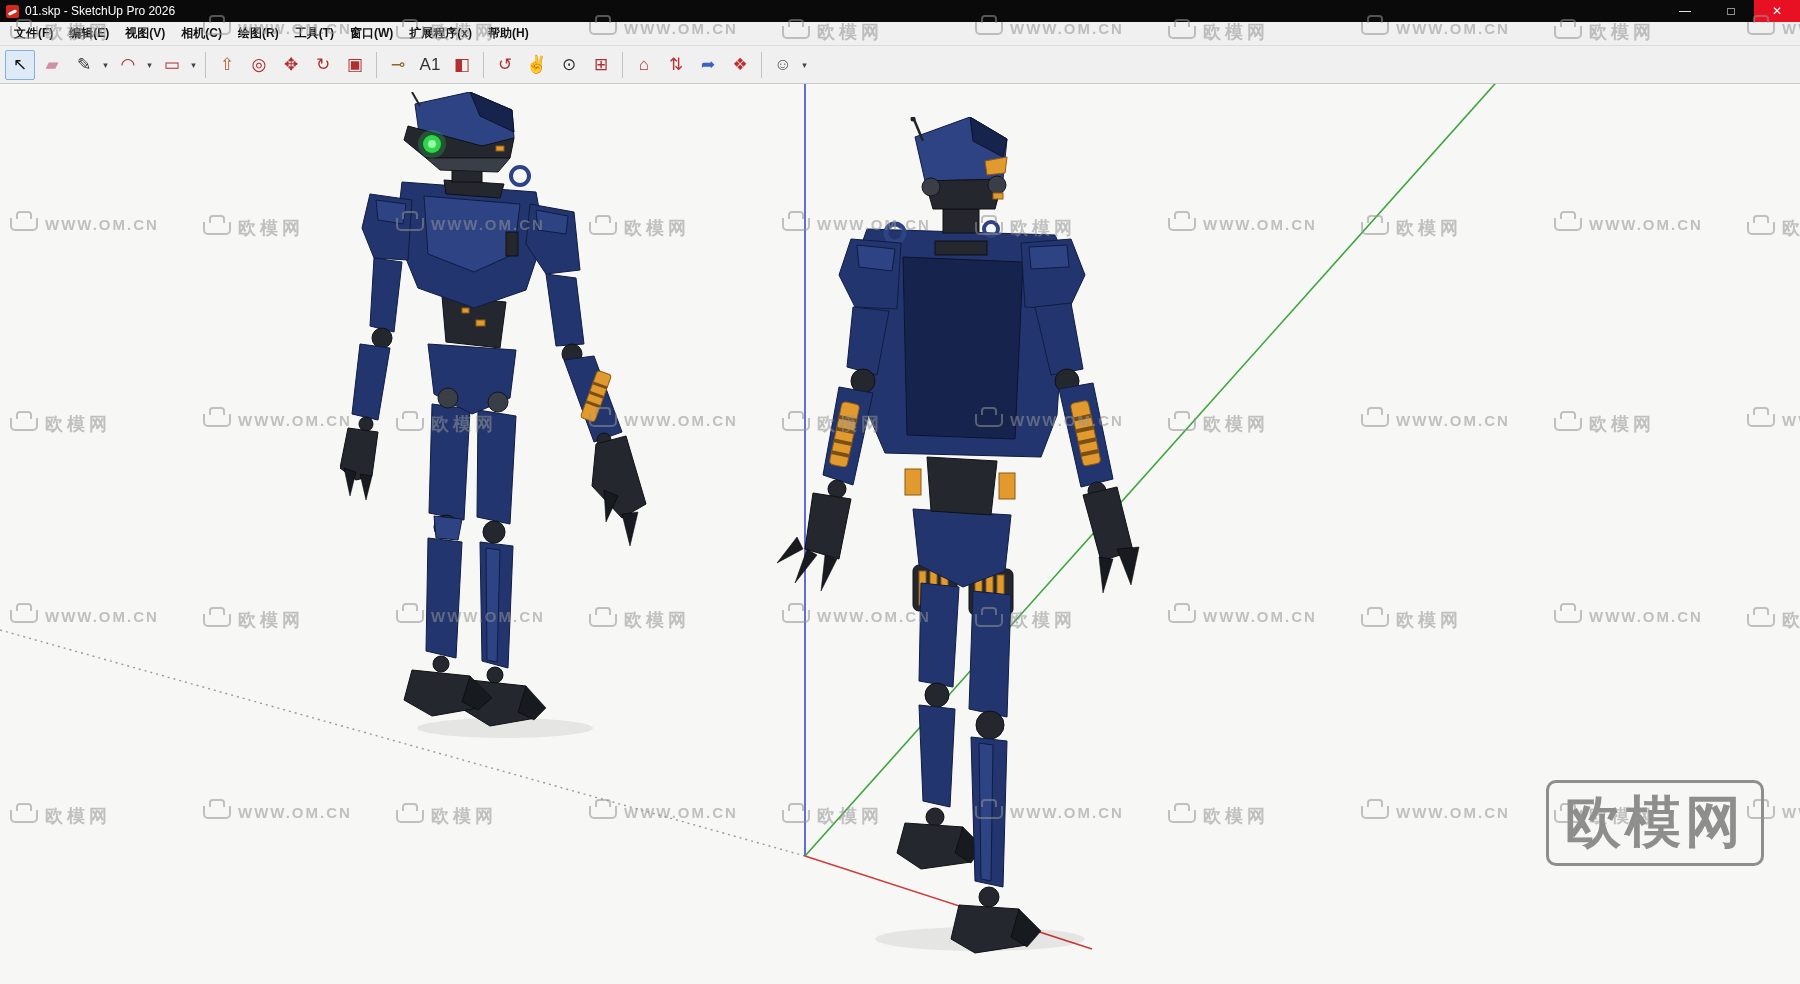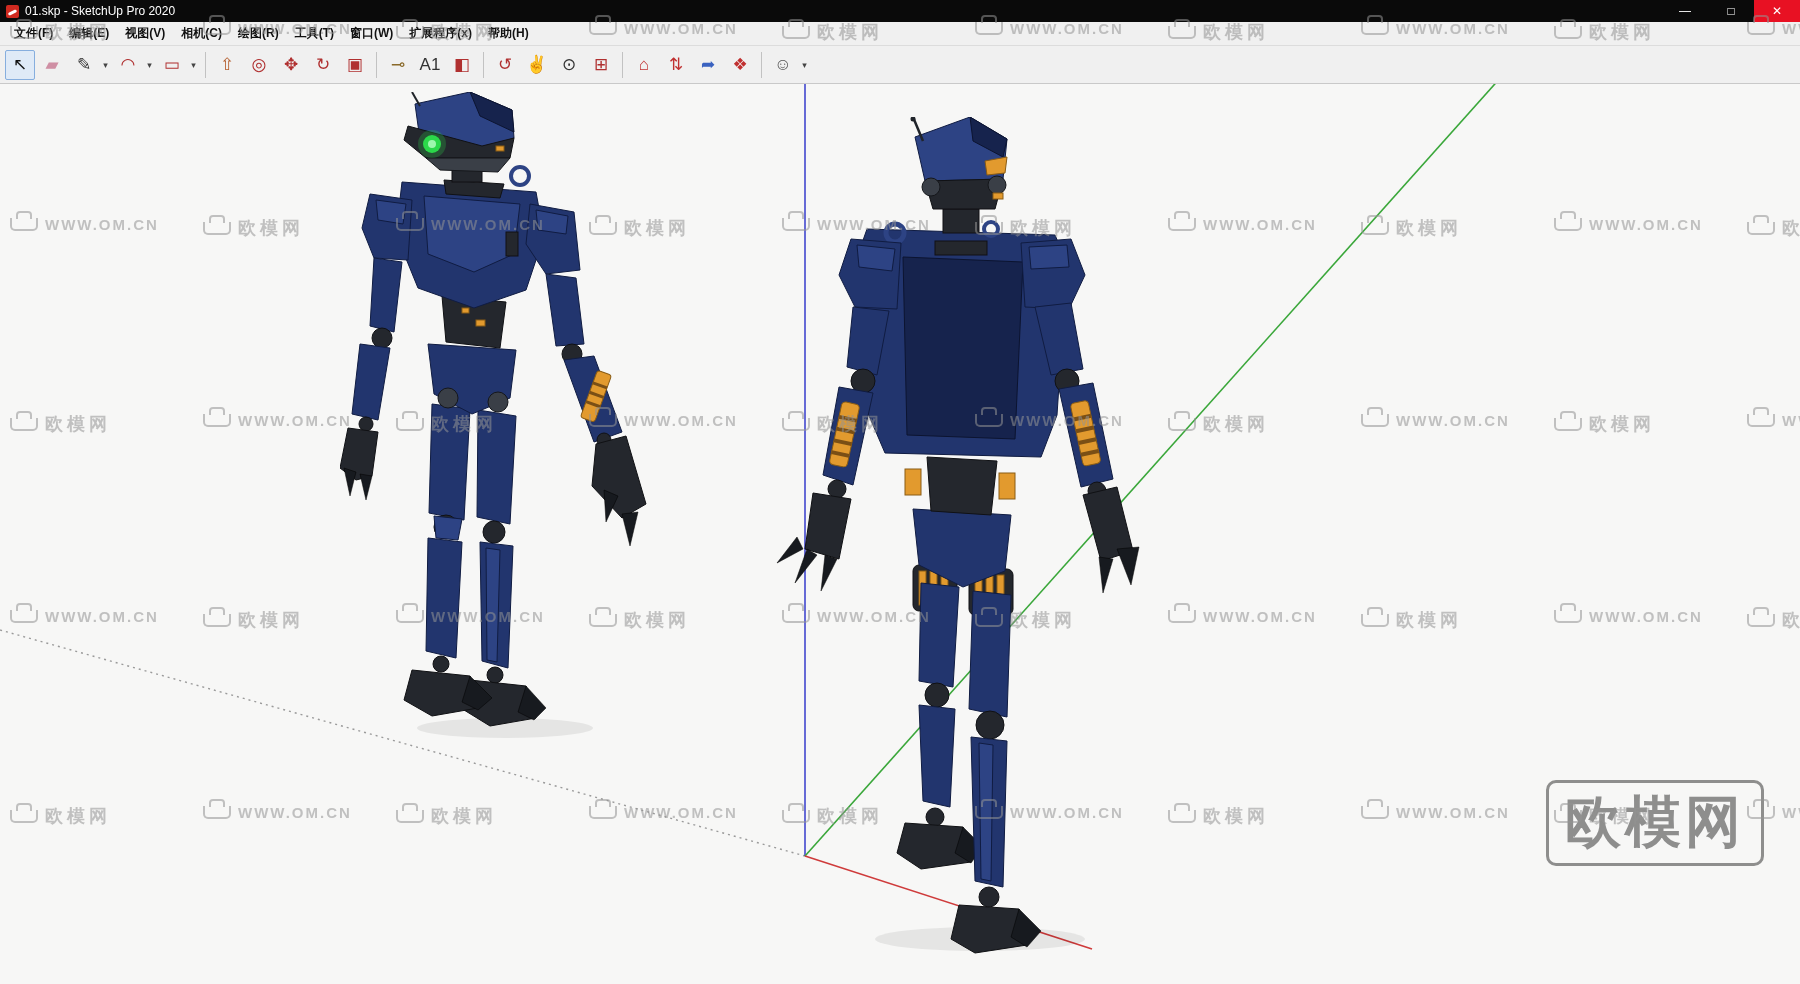--- a/index.html
+++ b/index.html
@@ -64,21 +64,21 @@
   .c-j{fill:#24272d;stroke:#101114;stroke-width:1;}
   .c-j2{fill:#3a3f47;stroke:#15171b;stroke-width:1;}
   .c-o{fill:#e29a2e;stroke:#8a5c14;stroke-width:1;}
   .c-claw{fill:#171a1f;stroke:#000;stroke-width:0.5;}
 </style>
 </head>
 <body>
 
 <div class="titlebar">
   <span class="app-icon"></span>
-  <span class="title-text">01.skp - SketchUp Pro 2020</span>
+  <span class="title-text">01.skp - SketchUp Pro 2026</span>
   <span class="titlebar-spacer"></span>
   <span class="win-btn">—</span>
   <span class="win-btn">□</span>
   <span class="win-btn close">✕</span>
 </div>
 
 <div class="menubar">
     <span class="menu-item">文件(F)</span>
     <span class="menu-item">编辑(E)</span>
     <span class="menu-item">视图(V)</span>

